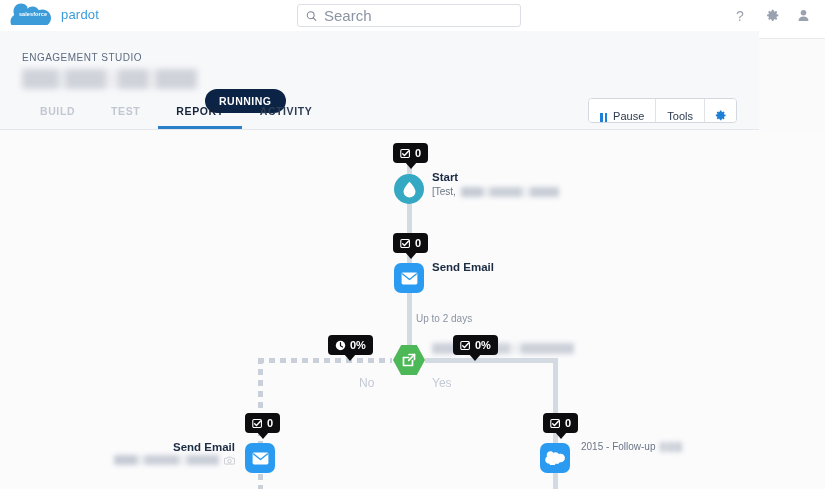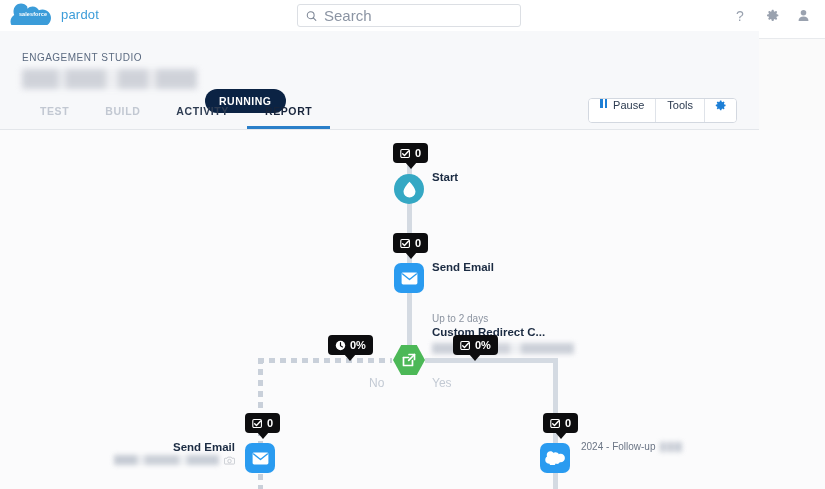--- a/index.html
+++ b/index.html
@@ -86,21 +86,21 @@
     padding: 6px 14px; border-radius: 13px;
   }
 
   .hdr-actions {
     position: absolute; right: 22px; top: 67px;
     display: flex; align-items: stretch;
     border: 1px solid #d3d8e0; border-radius: 4px;
     background: #fff; overflow: hidden; height: 25px;
   }
   .hdr-btn {
-    display: flex; align-items: flex-start; gap: 6px;
+    display: flex; align-items: flex-end; gap: 6px;
     padding: 0 11px; font-size: 11px; color: #2b3a4f;
     border-right: 1px solid #dfe3e9; cursor: pointer; background:#fff;
   }
   .hdr-btn:last-child { border-right: 0; padding: 0 9px; }
   .pause-bars { display: flex; gap: 2px; }
   .pause-bars i { display: block; width: 2.5px; height: 9px; background: #1d7fd6; }
 
   .tabs {
     position: absolute; left: 22px; bottom: 0;
     display: flex; gap: 0;
@@ -253,24 +253,24 @@
     </div>
     <div class="hdr-btn">
       <svg width="13" height="13" viewBox="0 0 20 20" aria-hidden="true">
         <path fill="#1d7fd6" d="M10 6.4A3.6 3.6 0 1 0 10 13.6 3.6 3.6 0 0 0 10 6.4zm0 5.6a2 2 0 1 1 0-4 2 2 0 0 1 0 4z"></path>
         <path fill="#1d7fd6" d="M17.3 8.6l-1.6-.3a5.9 5.9 0 0 0-.5-1.2l.9-1.3a.6.6 0 0 0-.1-.8l-.9-.9a.6.6 0 0 0-.8-.1l-1.3.9a5.9 5.9 0 0 0-1.2-.5l-.3-1.6a.6.6 0 0 0-.6-.5h-1.3a.6.6 0 0 0-.6.5l-.3 1.6c-.4.1-.8.3-1.2.5l-1.3-.9a.6.6 0 0 0-.8.1l-.9.9a.6.6 0 0 0-.1.8l.9 1.3c-.2.4-.4.8-.5 1.2l-1.6.3a.6.6 0 0 0-.5.6v1.3c0 .3.2.6.5.6l1.6.3c.1.4.3.8.5 1.2l-.9 1.3a.6.6 0 0 0 .1.8l.9.9c.2.2.5.2.8.1l1.3-.9c.4.2.8.4 1.2.5l.3 1.6c0 .3.3.5.6.5h1.3c.3 0 .6-.2.6-.5l.3-1.6c.4-.1.8-.3 1.2-.5l1.3.9c.3.1.6.1.8-.1l.9-.9a.6.6 0 0 0 .1-.8l-.9-1.3c.2-.4.4-.8.5-1.2l1.6-.3c.3 0 .5-.3.5-.6V9.2a.6.6 0 0 0-.5-.6z"></path>
       </svg>
     </div>
   </div>
 
   <div class="tabs">
+    <div class="tab">BUILD</div>
     <div class="tab">TEST</div>
-    <div class="tab">BUILD</div>
+    <div class="tab active">REPORT</div>
     <div class="tab dark">ACTIVITY</div>
-    <div class="tab active">REPORT</div>
   </div>
 </div>
 
 <div class="canvas">
 
   <div class="conn v-line" style="left:407px; top:18px; height:42px;"></div>
   <div class="conn v-line" style="left:407px; top:18px; height:205px;"></div>
 
   <div class="conn h-line" style="left:425px; top:228px; width:133px;"></div>
   <div class="conn v-line" style="left:553px; top:228px; height:72px;"></div>
@@ -289,20 +289,24 @@
   </div>
 
   <div class="node-icon ico-circle" style="left:394px; top:44px;">
     <svg width="15" height="17" viewBox="0 0 16 18" aria-hidden="true">
       <path d="M8 0.6C8 0.6 1.6 7 1.6 11.2A6.4 6.4 0 0 0 14.4 11.2C14.4 7 8 0.6 8 0.6z" fill="#ffffff"></path>
     </svg>
   </div>
 
   <div class="lbl" style="left:432px; top:40px;">
     <div class="ttl">Start</div>
+    <div class="sub">
+      <span>[Test,</span>
+      <span class="blur-chip" style="width:98px;"></span>
+    </div>
   </div>
 
   <div class="badge" style="left:393px; top:103px;">
     <svg width="11" height="11" viewBox="0 0 14 14" aria-hidden="true">
       <rect x="1" y="2" width="11" height="10" rx="1.5" fill="none" stroke="#fff" stroke-width="1.4"></rect>
       <path d="M3.4 7.2l2.3 2.3 5.3-5.6" fill="none" stroke="#fff" stroke-width="1.8" stroke-linecap="round" stroke-linejoin="round"></path>
     </svg>
     <span>0</span>
   </div>
 
@@ -310,23 +314,22 @@
     <svg width="17" height="13" viewBox="0 0 18 14" aria-hidden="true">
       <rect x="0.5" y="0.5" width="17" height="13" rx="1.6" fill="#ffffff"></rect>
       <path d="M1.6 2.2L9 8l7.4-5.8" fill="none" stroke="#2a9bf0" stroke-width="1.5" stroke-linecap="round" stroke-linejoin="round"></path>
     </svg>
   </div>
 
   <div class="lbl" style="left:432px; top:130px;">
     <div class="ttl">Send Email</div>
   </div>
 
-  <div class="lbl" style="left:432px; top:182px;">
+  <div class="lbl" style="left:416px; top:182px;">
     <div class="pre">Up to 2 days</div>
-    <div class="ttl">Custom Redirect C...</div>
   </div>
   <div class="blur-line" style="left:432px; top:213px; width:142px;"></div>
 
   <div class="badge" style="left:328px; top:205px;">
     <svg width="11" height="11" viewBox="0 0 14 14" aria-hidden="true">
       <circle cx="7" cy="7" r="6" fill="#fff"></circle>
       <path d="M7 3.4v3.9l2.5 1.5" fill="none" stroke="#0d0d0f" stroke-width="1.5" stroke-linecap="round"></path>
     </svg>
     <span>0%</span>
   </div>
@@ -344,21 +347,21 @@
       <polygon points="9.2,1 24.8,1 33,16 24.8,31 9.2,31 1,16" fill="#4cb857"></polygon>
       <g transform="translate(10.5,9.5)">
         <path d="M1 4v8h9V7" fill="none" stroke="#fff" stroke-width="1.7" stroke-linecap="round" stroke-linejoin="round"></path>
         <path d="M1 4h5" fill="none" stroke="#fff" stroke-width="1.7" stroke-linecap="round"></path>
         <path d="M6.5 1H12v5" fill="none" stroke="#fff" stroke-width="1.7" stroke-linecap="round" stroke-linejoin="round"></path>
         <path d="M12 1L6.2 6.8" fill="none" stroke="#fff" stroke-width="1.7" stroke-linecap="round"></path>
       </g>
     </svg>
   </div>
 
-  <div class="branch-lbl" style="left:369px; top:246px;">No</div>
+  <div class="branch-lbl" style="left:359px; top:246px;">No</div>
   <div class="branch-lbl" style="left:432px; top:246px;">Yes</div>
 
   <div class="badge" style="left:245px; top:283px;">
     <svg width="11" height="11" viewBox="0 0 14 14" aria-hidden="true">
       <rect x="1" y="2" width="11" height="10" rx="1.5" fill="none" stroke="#fff" stroke-width="1.4"></rect>
       <path d="M3.4 7.2l2.3 2.3 5.3-5.6" fill="none" stroke="#fff" stroke-width="1.8" stroke-linecap="round" stroke-linejoin="round"></path>
     </svg>
     <span>0</span>
   </div>
 
@@ -389,18 +392,18 @@
   </div>
 
   <div class="node-icon ico-sq" style="left:540px; top:313px;">
     <svg width="20" height="14" viewBox="0 0 22 15" aria-hidden="true">
       <path d="M8.6 2.1A3.9 3.9 0 0 1 11.4.9c1.5 0 2.8.8 3.5 2.1.6-.3 1.3-.4 2-.4 2.6 0 4.7 2.1 4.7 4.7s-2.1 4.7-4.7 4.7c-.3 0-.6 0-.9-.1a3.4 3.4 0 0 1-3 1.8c-.6 0-1.1-.1-1.5-.4a3.9 3.9 0 0 1-3.6 2.4 3.9 3.9 0 0 1-3.6-2.4c-.3.1-.7.1-1 .1A4.1 4.1 0 0 1 0 9.2c0-1.5.8-2.9 2-3.6-.3-.6-.4-1.2-.4-1.8 0-2.3 1.8-4.1 4.1-4.1 1.4 0 2.6.6 3.4 1.7z" fill="#ffffff" transform="translate(0.3,0.3)"></path>
     </svg>
   </div>
 
   <div class="lbl" style="left:581px; top:310px;">
     <div class="sub">
-      <span>2024 - Follow-up</span>
+      <span>2015 - Follow-up</span>
       <span class="blur-chip" style="width:22px;"></span>
     </div>
   </div>
 
 </div>
 
 </body></html>

